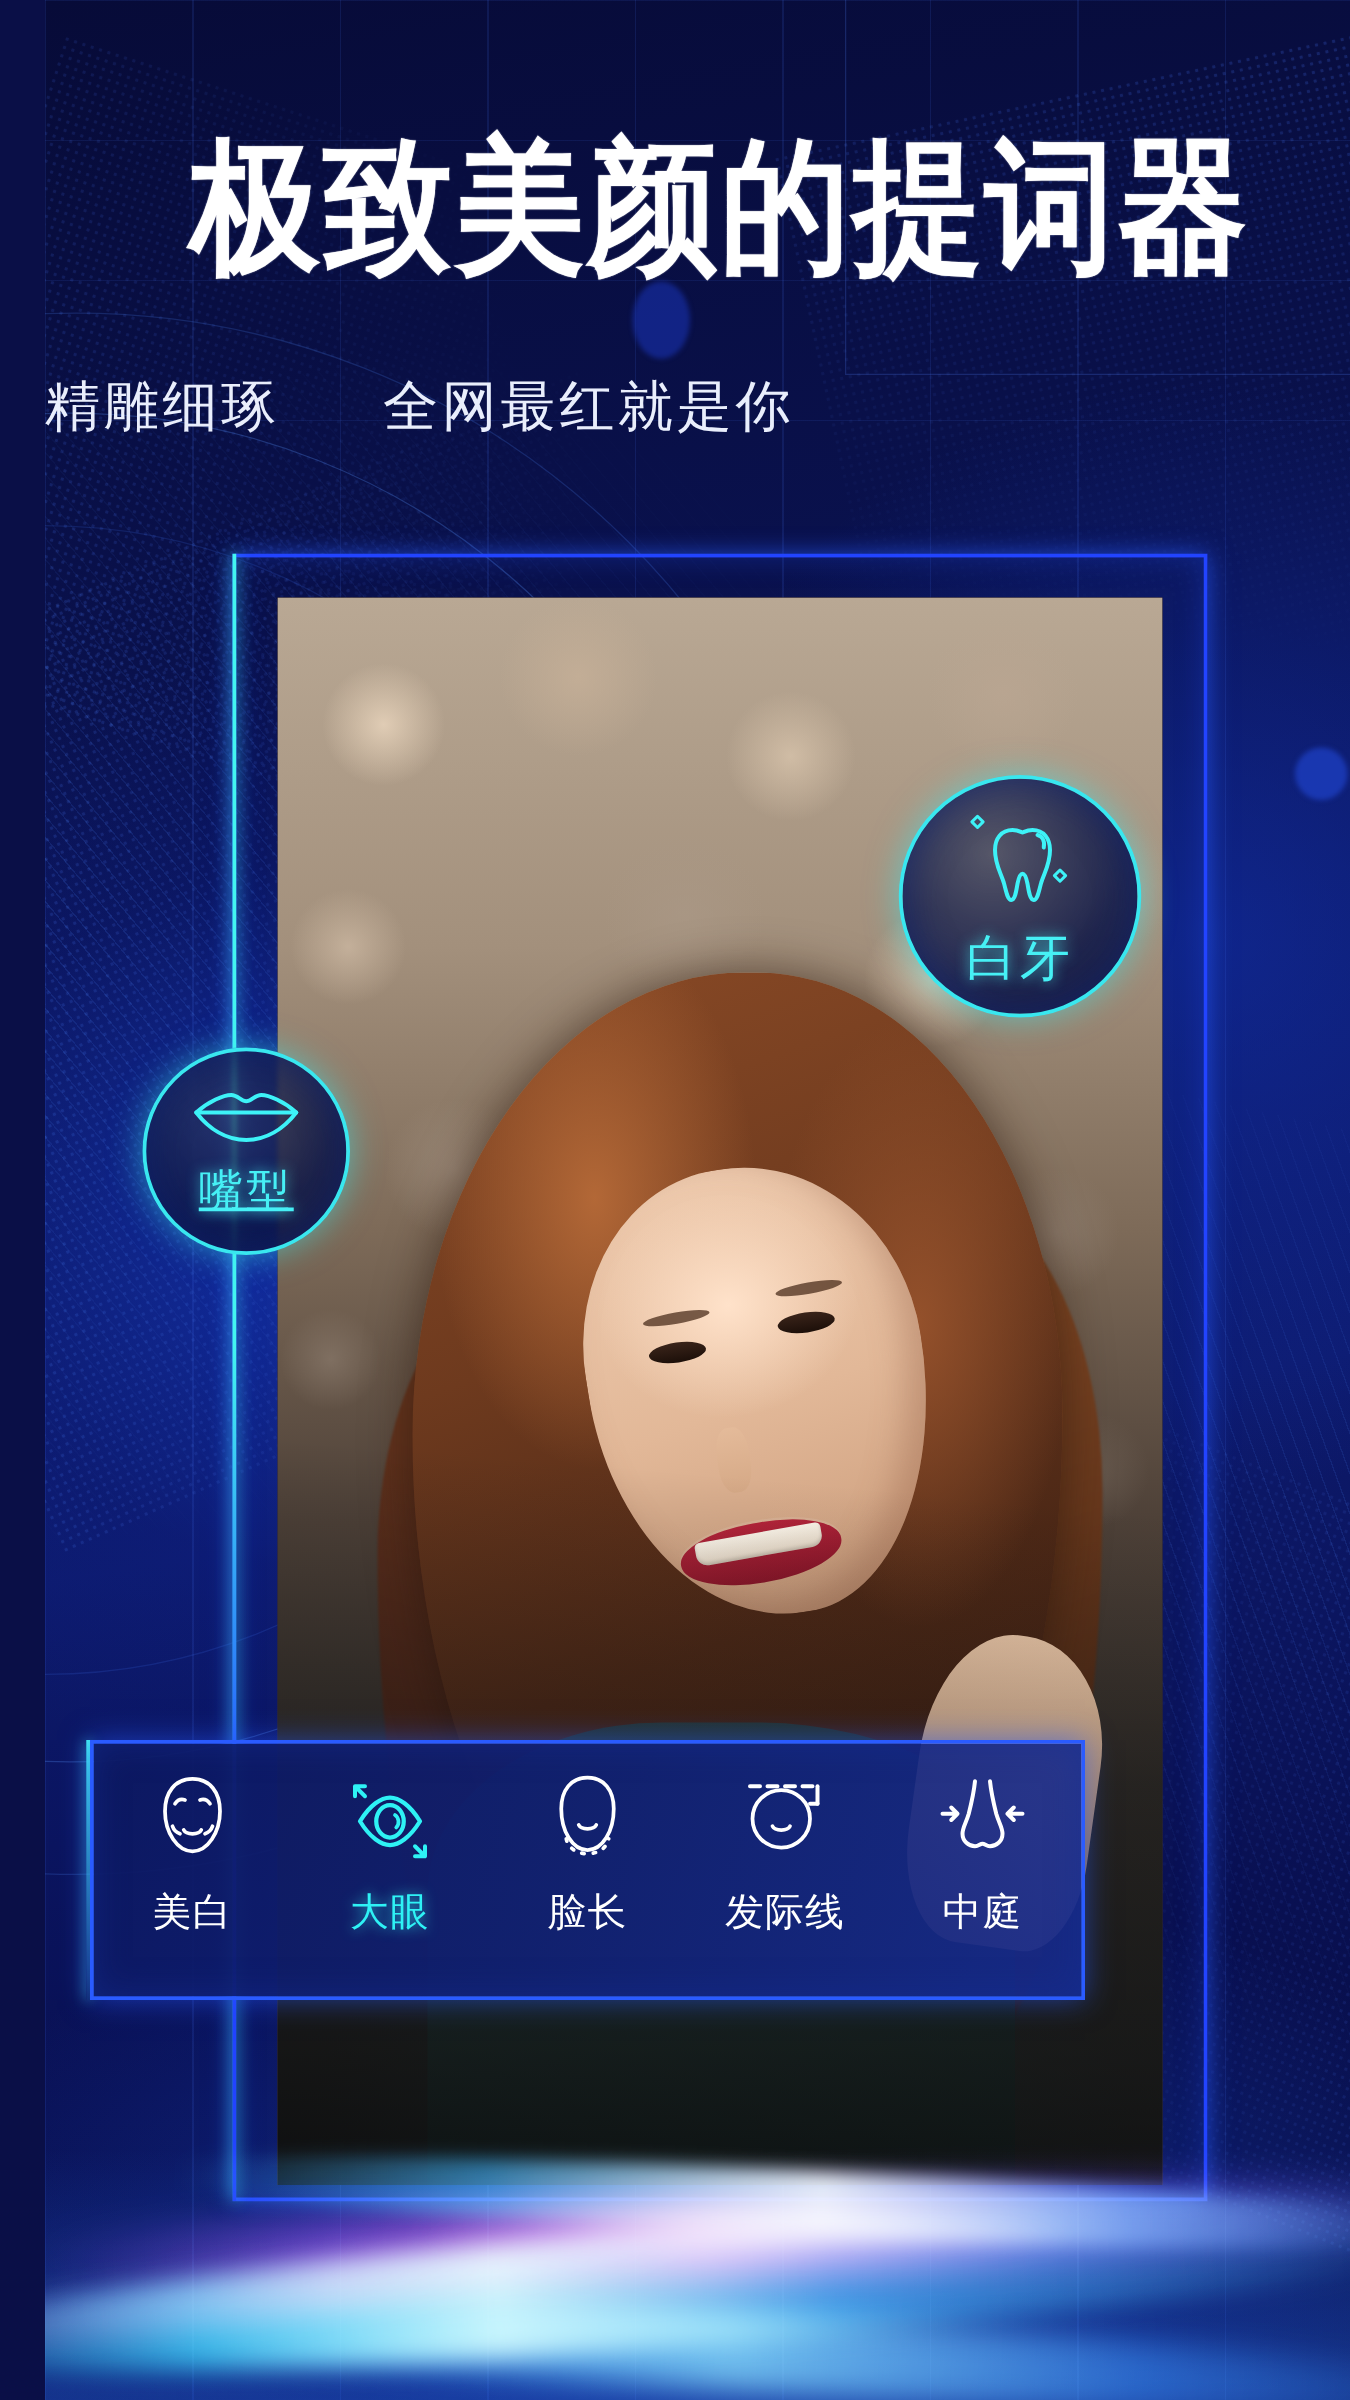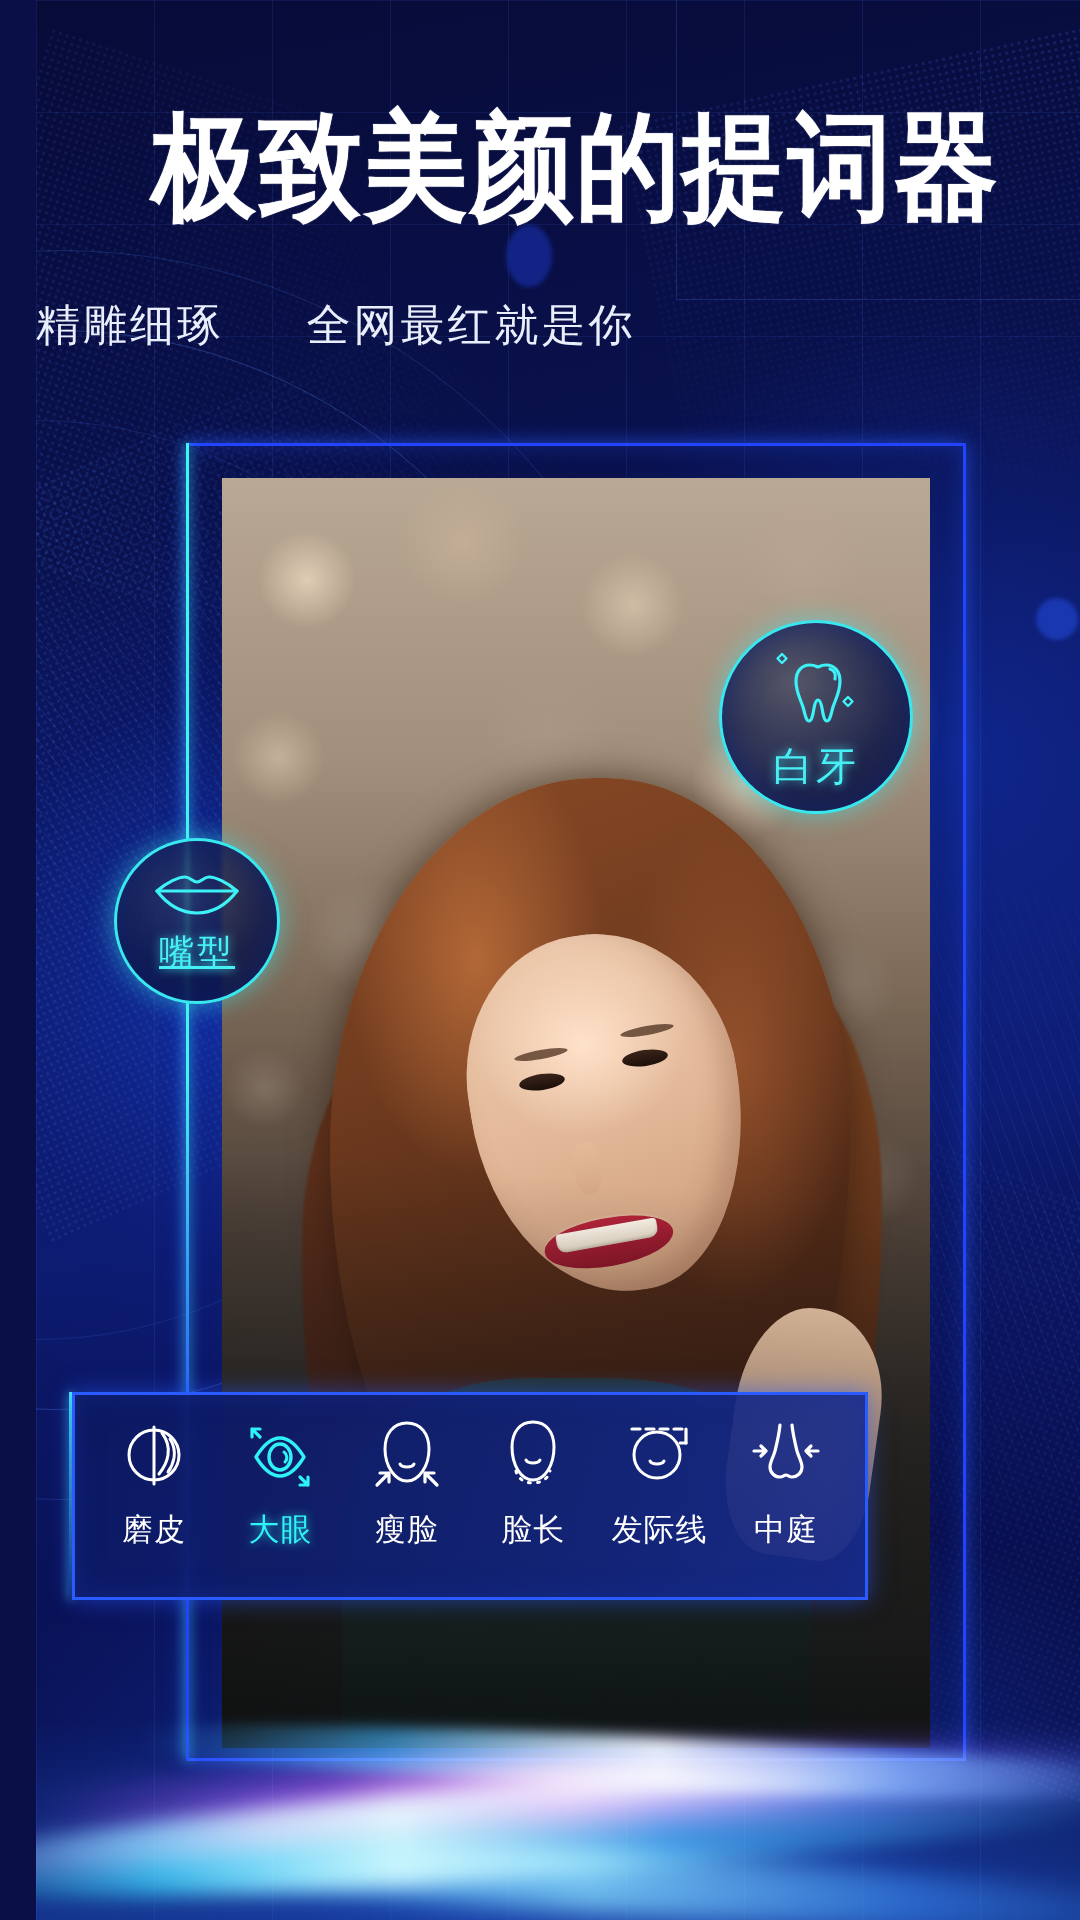--- a/index.html
+++ b/index.html
@@ -313,57 +313,46 @@
         <path d="M6 24c10-9 22-14 28-14 5 0 8 5 12 5s7-5 12-5c6 0 18 5 28 14-10 13-24 22-40 22S16 37 6 24z" stroke="#3df2f7" stroke-width="3.2" stroke-linejoin="round"></path>
         <path d="M6 24h80" stroke="#3df2f7" stroke-width="3.2" stroke-linecap="round"></path>
       </svg>
     </span>
     <span class="badge-label">嘴型</span>
   </div>
 
   <div class="tb-accent"></div>
   <div class="toolbar">
 
-
     <div class="tool">
       <span class="ico">
         <svg width="72" height="78" viewBox="0 0 72 78" fill="none">
-          <circle cx="36" cy="38" r="25" stroke="#fff" stroke-width="3"></circle>
-          <path d="M36 10v57" stroke="#fff" stroke-width="3" stroke-linecap="round"></path>
-          <path d="M44 16c6 8 7 16 6 22-1 7-5 14-9 19" stroke="#fff" stroke-width="3" stroke-linecap="round"></path>
-          <path d="M52 22c4 6 5 13 4 19-1 5-3 10-6 14" stroke="#fff" stroke-width="3" stroke-linecap="round"></path>
-        </svg>
-      </span>
-      <span class="tlabel">磨皮</span>
-    </div>
+          <path d="M36 6c14 0 22 11 22 26 0 17-10 32-22 32S14 49 14 32C14 17 22 6 36 6z" stroke="#fff" stroke-width="3"></path>
+          <path d="M22 26c2-3 5-4 8-3M50 26c-2-3-5-4-8-3" stroke="#fff" stroke-width="3" stroke-linecap="round"></path>
+          <path d="M20 44c1 3 3 5 6 6M52 44c-1 3-3 5-6 6" stroke="#fff" stroke-width="3" stroke-linecap="round"></path>
+          <path d="M29 47c2 4 12 4 14 0" stroke="#fff" stroke-width="3" stroke-linecap="round"></path>
+        </svg>
+      </span>
+      <span class="tlabel">美白</span>
+    </div>
+
 
     <div class="tool active">
       <span class="ico">
         <svg width="72" height="78" viewBox="0 0 72 78" fill="none">
           <path d="M12 40c8-13 17-19 24-19s16 6 24 19c-8 13-17 19-24 19s-16-6-24-19z" stroke="#2ef2f5" stroke-width="3.4" stroke-linejoin="round"></path>
           <ellipse cx="36" cy="40" rx="11" ry="13" stroke="#2ef2f5" stroke-width="3.4"></ellipse>
           <path d="M40 35c3 2 4 7 1 10" stroke="#2ef2f5" stroke-width="3" stroke-linecap="round"></path>
           <path d="M16 20l-8-8M8 12v8M8 12h8" stroke="#2ef2f5" stroke-width="3.2" stroke-linecap="round" stroke-linejoin="round"></path>
           <path d="M56 60l8 8M64 68v-8M64 68h-8" stroke="#2ef2f5" stroke-width="3.2" stroke-linecap="round" stroke-linejoin="round"></path>
         </svg>
       </span>
       <span class="tlabel">大眼</span>
     </div>
 
-    <div class="tool">
-      <span class="ico">
-        <svg width="72" height="78" viewBox="0 0 72 78" fill="none">
-          <path d="M36 6c14 0 22 11 22 26 0 17-10 32-22 32S14 49 14 32C14 17 22 6 36 6z" stroke="#fff" stroke-width="3"></path>
-          <path d="M29 47c2 4 12 4 14 0" stroke="#fff" stroke-width="3" stroke-linecap="round"></path>
-          <path d="M6 68l12-12M18 56h-9M18 56v9" stroke="#fff" stroke-width="3.2" stroke-linecap="round" stroke-linejoin="round"></path>
-          <path d="M66 68L54 56M54 56h9M54 56v9" stroke="#fff" stroke-width="3.2" stroke-linecap="round" stroke-linejoin="round"></path>
-        </svg>
-      </span>
-      <span class="tlabel">瘦脸</span>
-    </div>
 
     <div class="tool">
       <span class="ico">
         <svg width="72" height="78" viewBox="0 0 72 78" fill="none">
           <path d="M36 5c13 0 21 10 21 25 0 18-9 33-21 33S15 48 15 30C15 15 23 5 36 5z" stroke="#fff" stroke-width="3"></path>
           <path d="M29 43c2 4 12 4 14 0" stroke="#fff" stroke-width="3" stroke-linecap="round"></path>
           <path d="M19 54c1 6 7 12 17 12s16-6 17-12" stroke="#fff" stroke-width="3" stroke-linecap="round" stroke-dasharray="2 7"></path>
         </svg>
       </span>
       <span class="tlabel">脸长</span>

